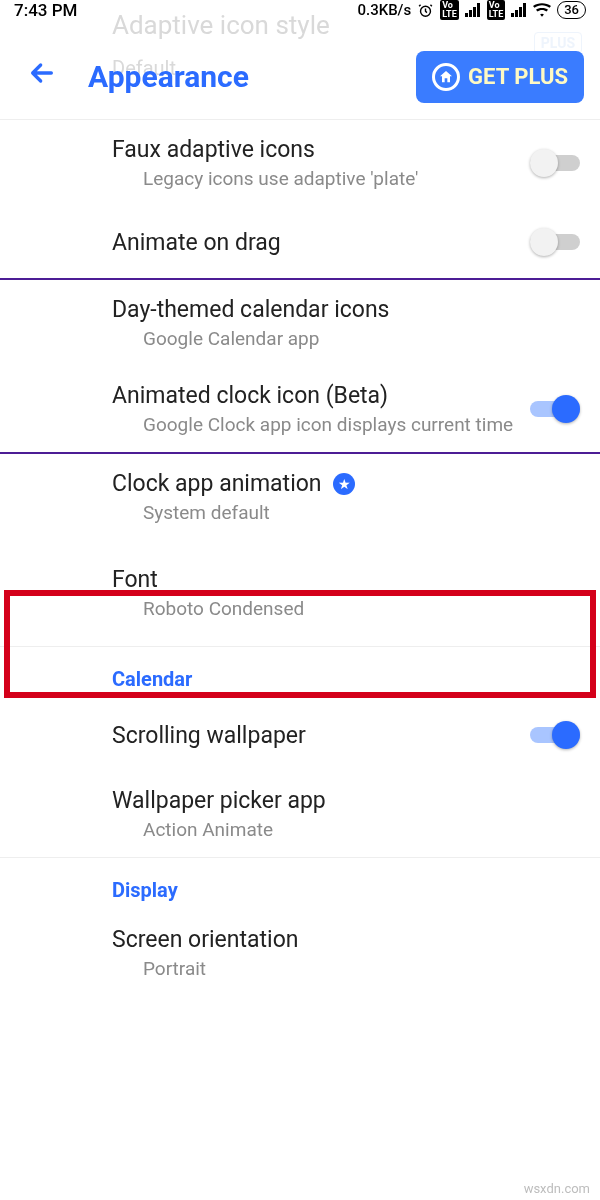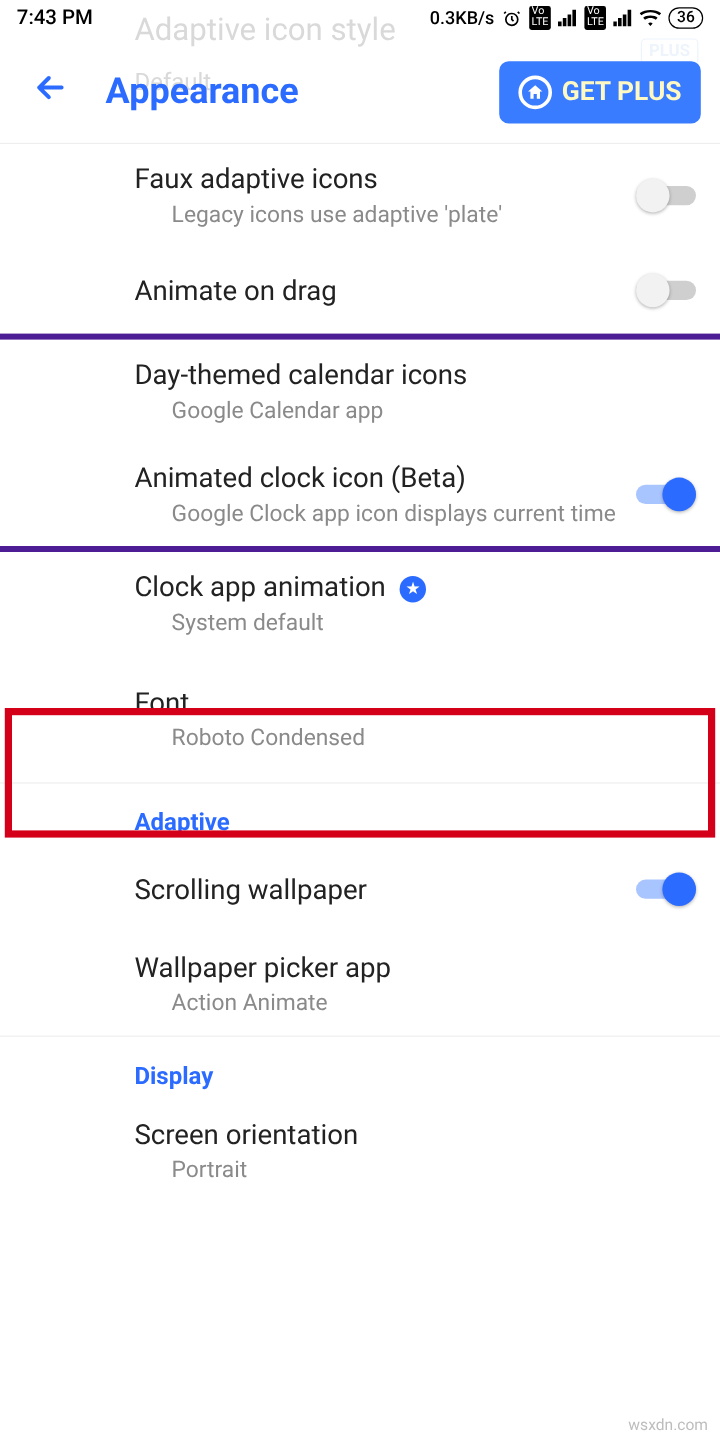--- a/index.html
+++ b/index.html
@@ -7,32 +7,32 @@
     width: 600px;
     height: 1200px;
     font-family: Roboto, -apple-system, "Helvetica Neue", Arial, sans-serif;
     background: #fff;
     color: #222;
     overflow: hidden;
     position: relative;
   }
   .status-bar {
     display: flex;
-    align-items: center;
+    align-items: flex-start;
     height: 30px;
     padding: 0 14px;
     font-size: 17px;
     font-weight: 500;
     color: #000;
   }
   .status-bar .spacer { flex: 1; }
   .status-bar .right { display: flex; align-items: center; gap: 6px; font-size: 15px; }
   .status-bar .right span { display: inline-flex; align-items: center; }
   .badge-vo {
-    background: #000; color: #fff; font-size: 9px; font-weight: 400;
+    background: #000; color: #fff; font-size: 9px; font-weight: 700;
     padding: 1px 2px; border-radius: 2px; line-height: 1;
   }
   .sig { display:inline-block; }
   .battery {
     border: 1.5px solid #000; border-radius: 10px; padding: 0 6px;
     font-size: 13px; line-height: 16px; position: relative;
   }
 
   .ghost-layer {
     position: absolute;
@@ -89,21 +89,21 @@
     font-size: 16px;
   }
 
   .list { }
   .row {
     padding: 16px 20px 16px 112px;
     display: flex;
     align-items: center;
     min-height: 72px;
   }
-  .row.section-sep { border-top: 5px solid #4c1d95; }
+  .row.section-sep { border-top: 2px solid #4c1d95; }
   .row .text { flex: 1; }
   .row .title { font-size: 23px; color: #222; }
   .row .sub   { font-size: 19px; color: #8a8a8a; margin-top: 4px; margin-left: 31px; }
   .row .title .star {
     display:inline-flex; width:22px; height:22px; background:#2b6bff;
     color:#fff; border-radius:50%; align-items:center; justify-content:center;
     font-size:14px; margin-left:6px; vertical-align:2px;
   }
   .section-header {
     color: #2b6bff;
@@ -244,21 +244,21 @@
     </div>
   </div>
 
   <div class="row" style="padding-top:26px;padding-bottom:26px;">
     <div class="text">
       <div class="title">Font</div>
       <div class="sub">Roboto Condensed</div>
     </div>
   </div>
 
-  <div class="section-header section-sep" style="border-top:1px solid #eee">Adaptive</div>
+  <div class="section-header section-sep" style="border-top:1px solid #eee">Calendar</div>
 
   <div class="row">
     <div class="text">
       <div class="title">Scrolling wallpaper</div>
     </div>
     <div class="switch on">
         <div class="track"></div>
         <div class="knob"></div>
       </div>
   </div>

